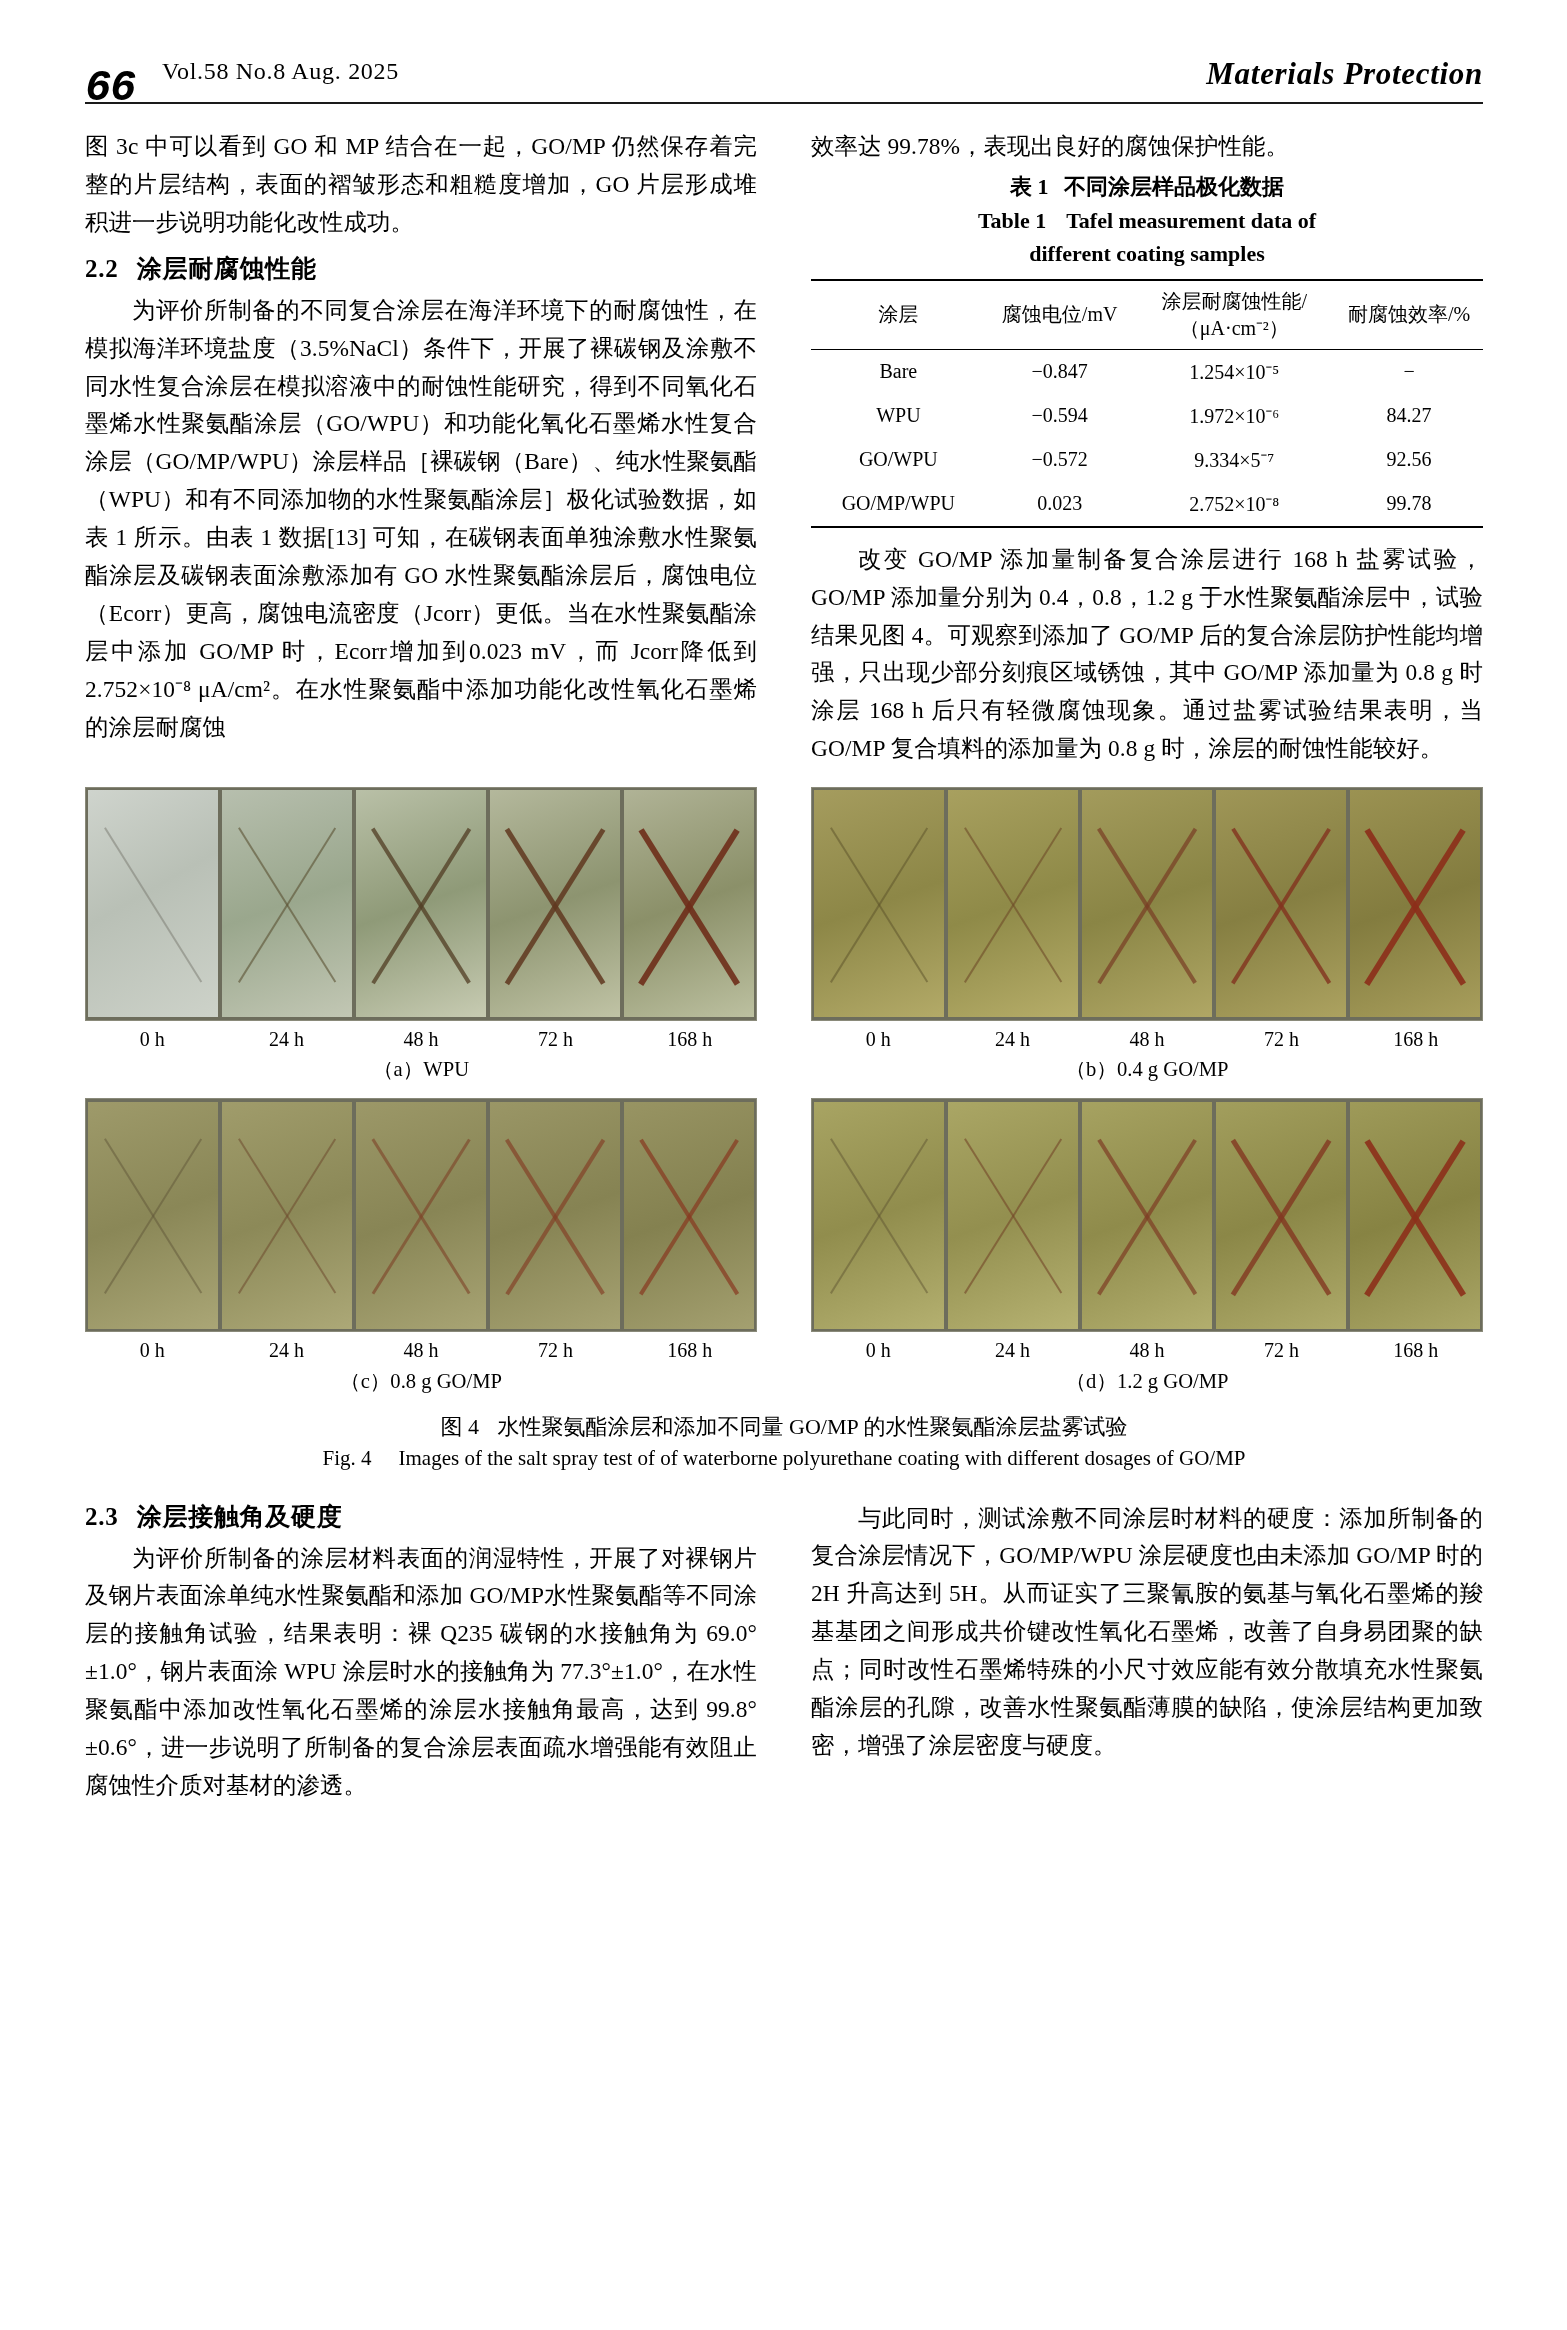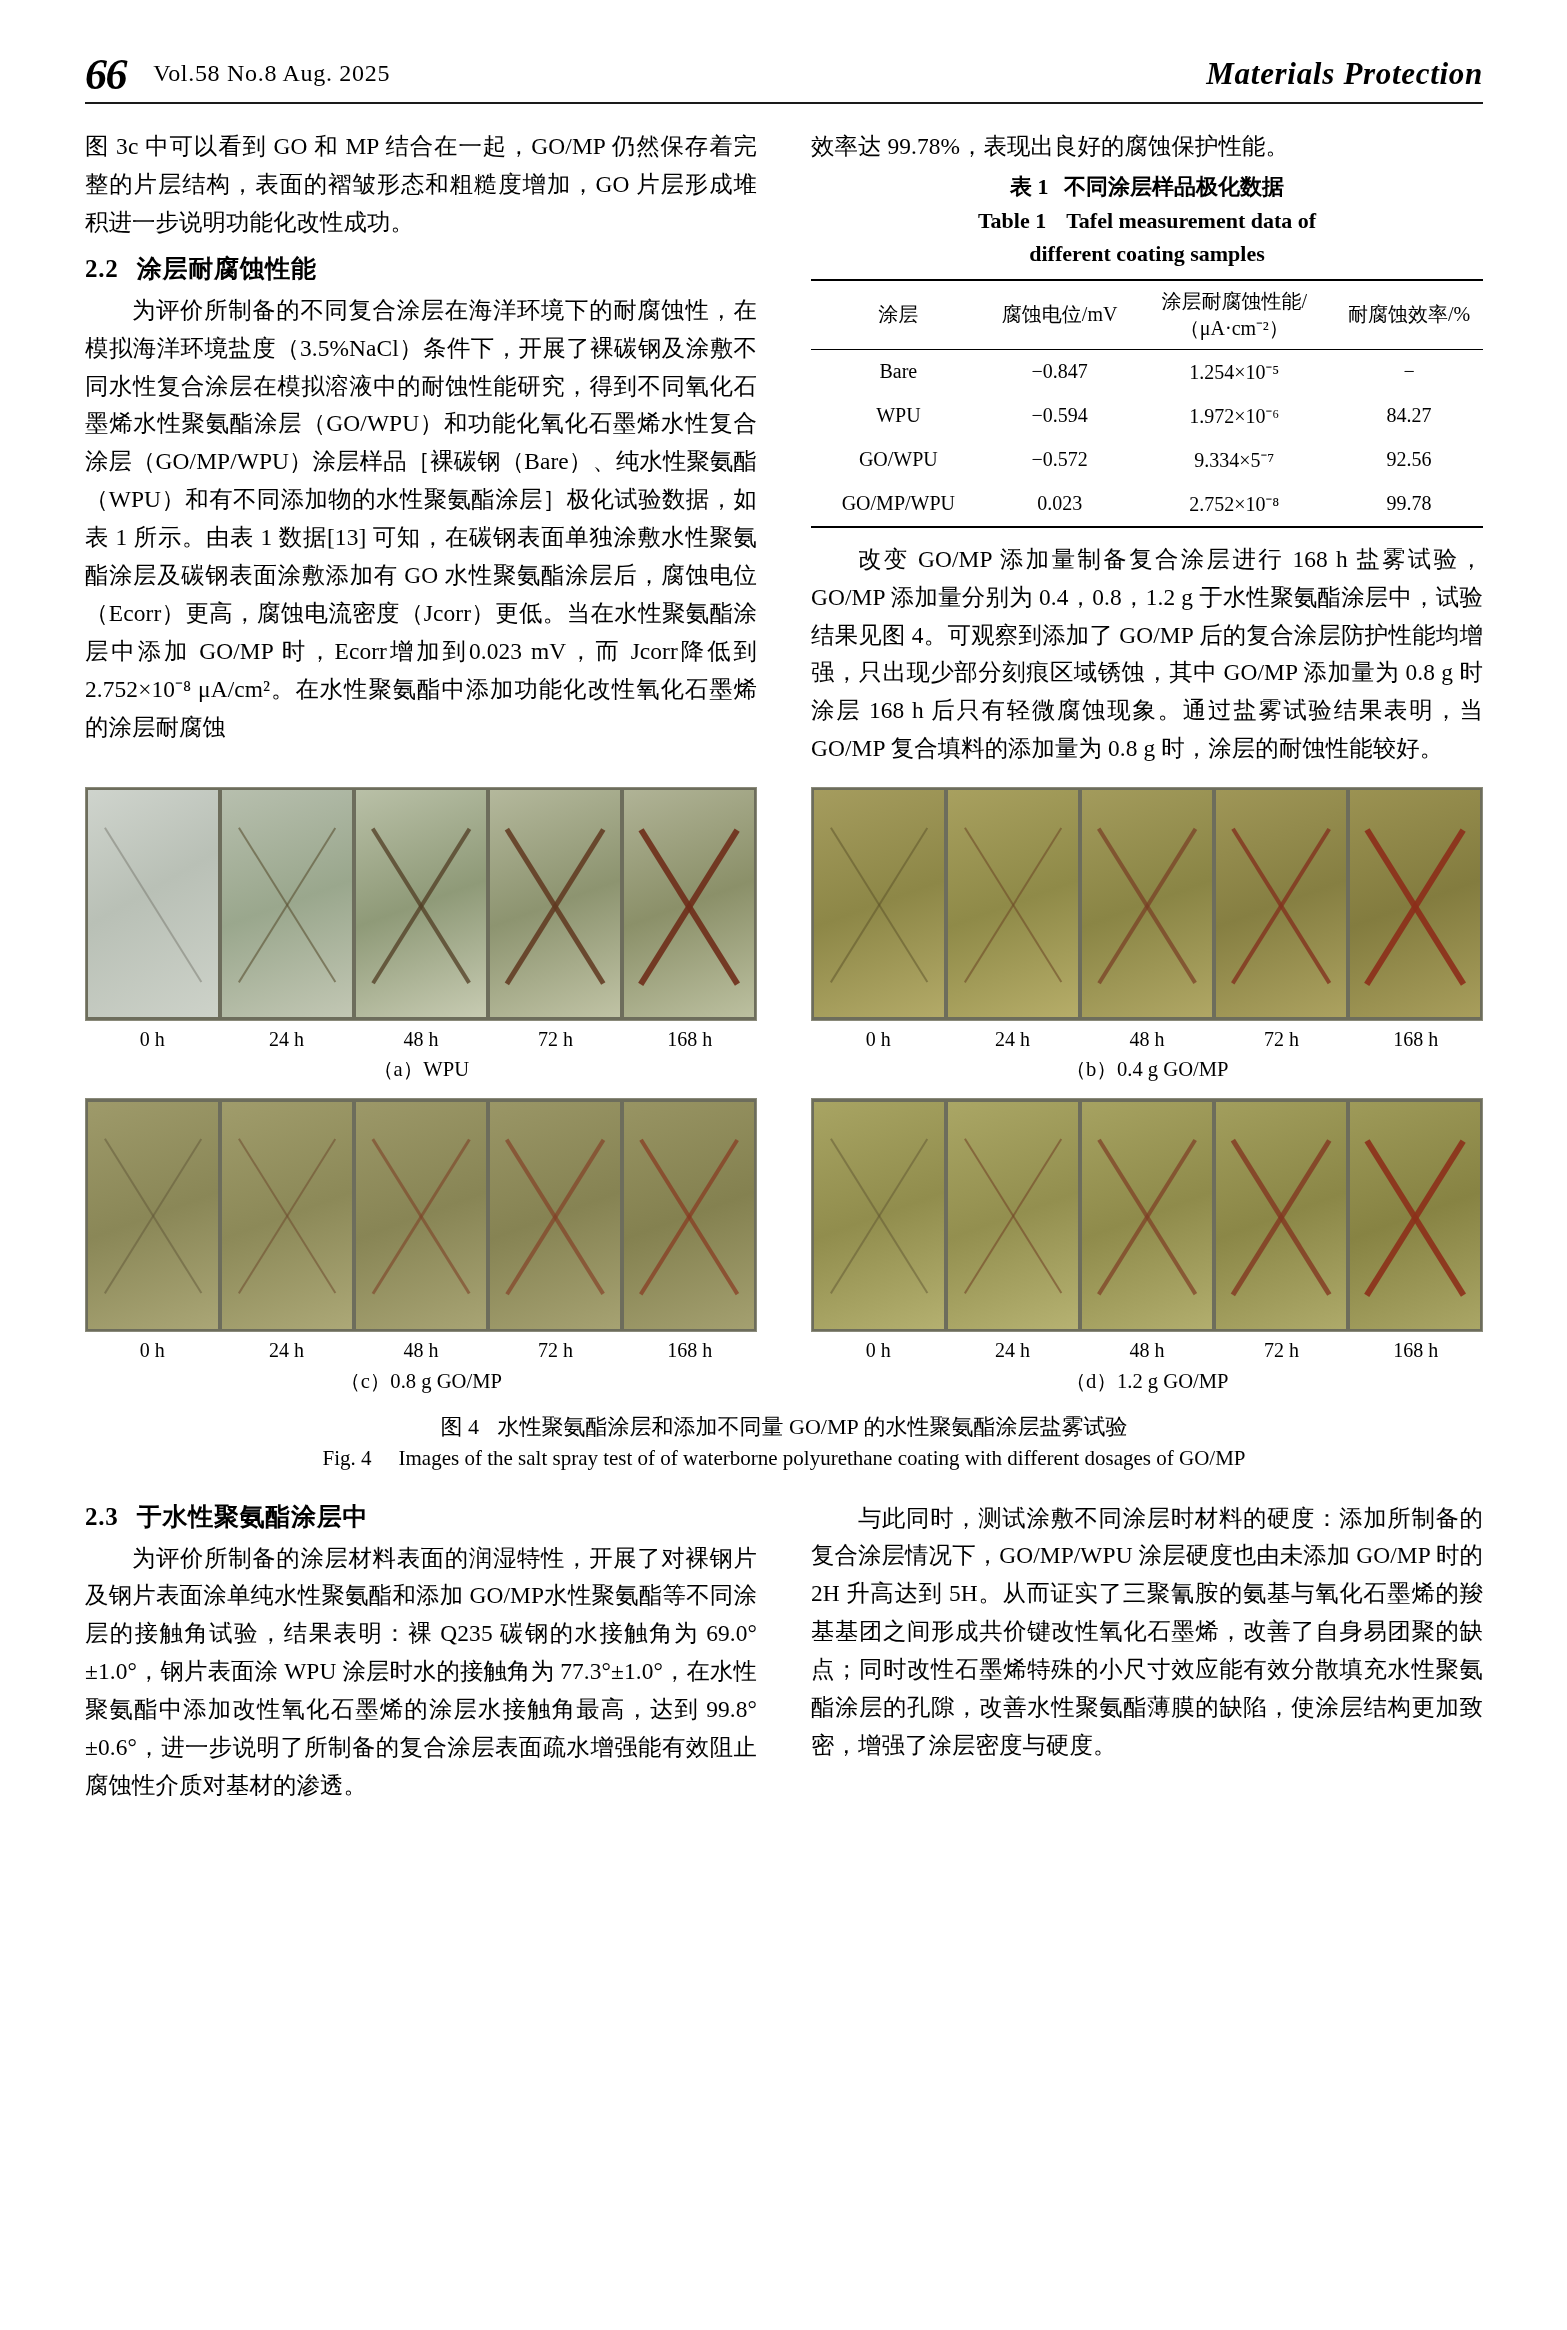--- a/index.html
+++ b/index.html
@@ -31,26 +31,26 @@
     justify-content: space-between;
     border-bottom: 2.1px solid #1a1a1a;
     padding-bottom: 10px;
   }
   .header-left {
     display: flex;
     align-items: baseline;
     gap: 27px;
   }
   .folio {
-    font-family: Liberation Serif, serif;
+    font-family: Liberation Mono, monospace;
     font-weight: bold;
     font-size: 44px;
     letter-spacing: -1.4px;
     position: relative;
-    top: 8px;
+    top: 21px;
     font-style: italic;
   }
   .header-meta {
     font-size: 24px;
     letter-spacing: 0.7px;
   }
   .journal-title {
     font-family: "Liberation Serif", serif;
     font-style: italic;
     font-weight: bold;
@@ -429,21 +429,21 @@
       <span class="lbl">图 4</span><span>水性聚氨酯涂层和添加不同量 GO/MP 的水性聚氨酯涂层盐雾试验</span>
     </div>
     <div class="fig-caption-en">
       <span class="lbl">Fig. 4</span><span>Images of the salt spray test of of waterborne polyurethane coating with different dosages of GO/MP</span>
     </div>
   </div>
 
   <div class="columns bottom">
     <div class="col">
       <h3 class="section">
-        <span class="num">2.3</span><span>于水性聚氨酯涂层中</span>
+        <span class="num">2.3</span><span>涂层接触角及硬度</span>
       </h3>
       <p class="body indent">为评价所制备的涂层材料表面的润湿特性，开展了对裸钢片及钢片表面涂单纯水性聚氨酯和添加 GO/MP水性聚氨酯等不同涂层的接触角试验，结果表明：裸 Q235 碳钢的水接触角为 69.0°±1.0°，钢片表面涂 WPU 涂层时水的接触角为 77.3°±1.0°，在水性聚氨酯中添加改性氧化石墨烯的涂层水接触角最高，达到 99.8°±0.6°，进一步说明了所制备的复合涂层表面疏水增强能有效阻止腐蚀性介质对基材的渗透。</p>
     </div>
     <div class="col">
       <p class="body indent" style="margin-top:10px;">与此同时，测试涂敷不同涂层时材料的硬度：添加所制备的复合涂层情况下，GO/MP/WPU 涂层硬度也由未添加 GO/MP 时的 2H 升高达到 5H。从而证实了三聚氰胺的氨基与氧化石墨烯的羧基基团之间形成共价键改性氧化石墨烯，改善了自身易团聚的缺点；同时改性石墨烯特殊的小尺寸效应能有效分散填充水性聚氨酯涂层的孔隙，改善水性聚氨酯薄膜的缺陷，使涂层结构更加致密，增强了涂层密度与硬度。</p>
     </div>
   </div>
 
 </div>
 

